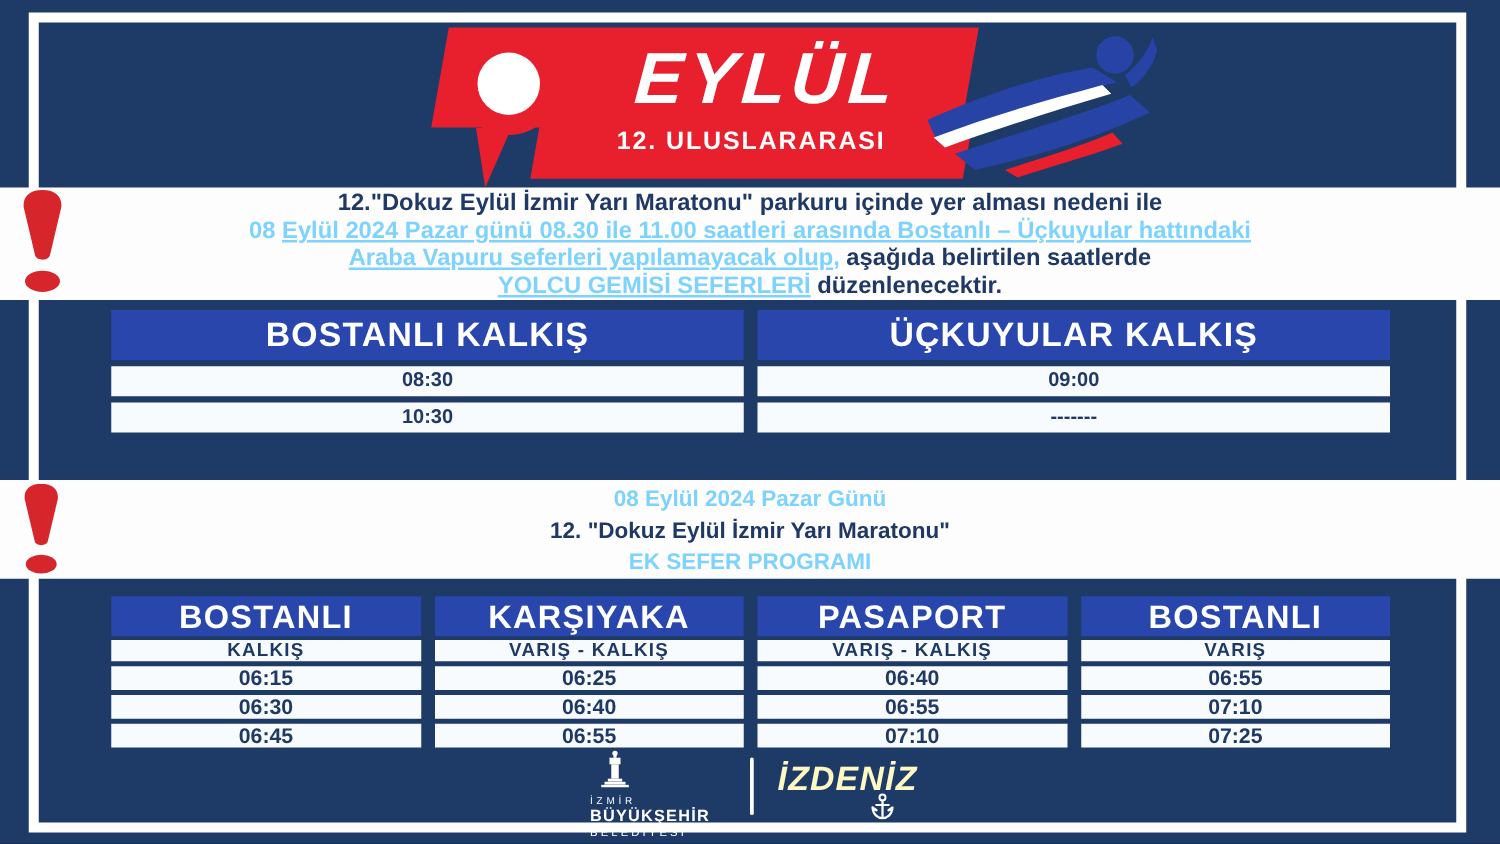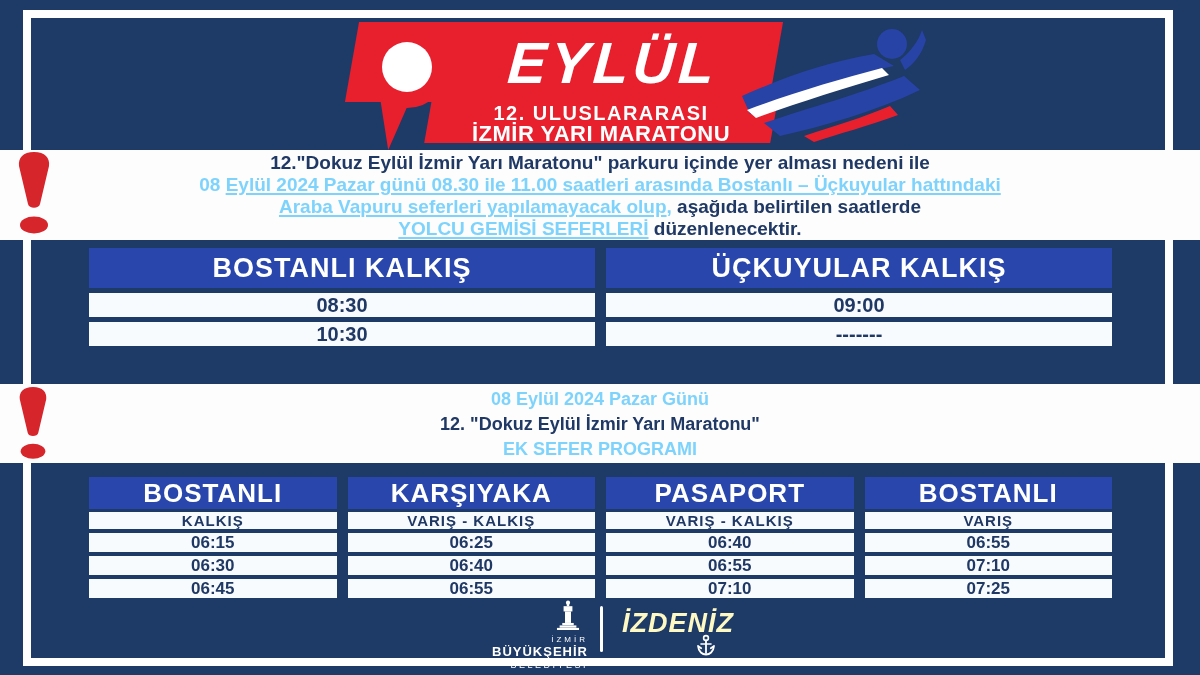--- a/index.html
+++ b/index.html
@@ -44,27 +44,27 @@
   .tbl{left:89px;width:1023px;}
   #table1{top:248px;}
   #table2{top:477px;}
   .trow{display:flex;gap:11px;}
   .cell{flex:1;display:flex;align-items:center;justify-content:center;text-align:right;}
   .hcell{background:#2846ab;color:#ffffff;font-weight:bold;letter-spacing:1px;}
   #table1 .hrow{height:40px;}   #table1 .hcell{font-size:27px;}
   #table2 .hrow{height:32px;}   #table2 .hcell{font-size:26px;}
   .dcell{background:#f8fbfe;color:#1f3864;font-weight:bold;}
   #table1 .drow{height:24px;margin-top:5px;} #table1 .drow:first-of-type{margin-top:2px;}
-  #table1 .dcell{font-size:20px;}
+  #table1 .dcell{font-size:16px;}
   #table2 .srow{height:17px;margin-top:3px;} #table2 .srow .dcell{font-size:15px;letter-spacing:1px;}
   #table2 .drow{height:19px;margin-top:4px;}
   #table2 .dcell{font-size:17px;}
 
   
-  #muni{left:472px;top:600px;width:116px;text-align:right;color:#fff;}
+  #muni{left:472px;top:600px;width:116px;text-align:left;color:#fff;}
   #muni .m1{font-size:8px;letter-spacing:3px;margin-top:1px;}
   #muni .m2{font-size:13px;font-weight:bold;letter-spacing:1px;}
   #muni .m3{font-size:9px;letter-spacing:2.5px;margin-top:1px;}
   #fdivider{left:600px;top:606px;width:3px;height:46px;background:#fff;border-radius:2px;}
   #izdeniz{left:622px;top:608px;width:150px;color:#fef9c3;}
   #izdeniz .name{font-size:27px;font-weight:bold;font-style:italic;letter-spacing:1px;}
   #izdeniz svg{position:absolute;left:72px;top:26px;}
 </style>
 </head>
 <body>
@@ -73,21 +73,20 @@
 
   <div id="frame" class="abs"></div>
 
   <div id="logo-main" class="abs logo-red"></div>
   <div id="logo-sub" class="abs logo-red"></div>
   <div id="pin-tail" class="abs"></div>
   <div id="pin-outer" class="abs"></div>
   <div id="pin-inner" class="abs"></div>
   <div id="eylul" class="abs">EYLÜL</div>
   <div id="logo-l1" class="abs">12. ULUSLARARASI</div>
-  <div id="logo-l2" class="abs">İZMİR YARI MARATONU</div>
   <svg id="runner" class="abs" width="185" height="128" viewBox="0 0 185 128">
     <circle cx="150" cy="28" r="15" fill="#2743a5"></circle>
     <path d="M0 80 C45 60 85 46 132 38 L152 50 C102 60 50 82 8 98 Z" fill="#2743a5"></path>
     <path d="M5 94 C52 76 96 64 140 52 L147 59 C100 73 55 87 14 102 Z" fill="#ffffff"></path>
     <path d="M22 107 C72 90 112 80 162 60 L178 74 C132 96 82 110 38 120 Z" fill="#2743a5"></path>
     <path d="M62 120 C92 110 120 102 148 90 L156 99 C126 110 96 118 72 126 Z" fill="#e8202e"></path>
     <path d="M158 44 C168 36 176 26 180 14 L184 24 C180 38 172 48 163 54 Z" fill="#2743a5"></path>
   </svg>
 
   <div id="band1" class="abs band"></div>

